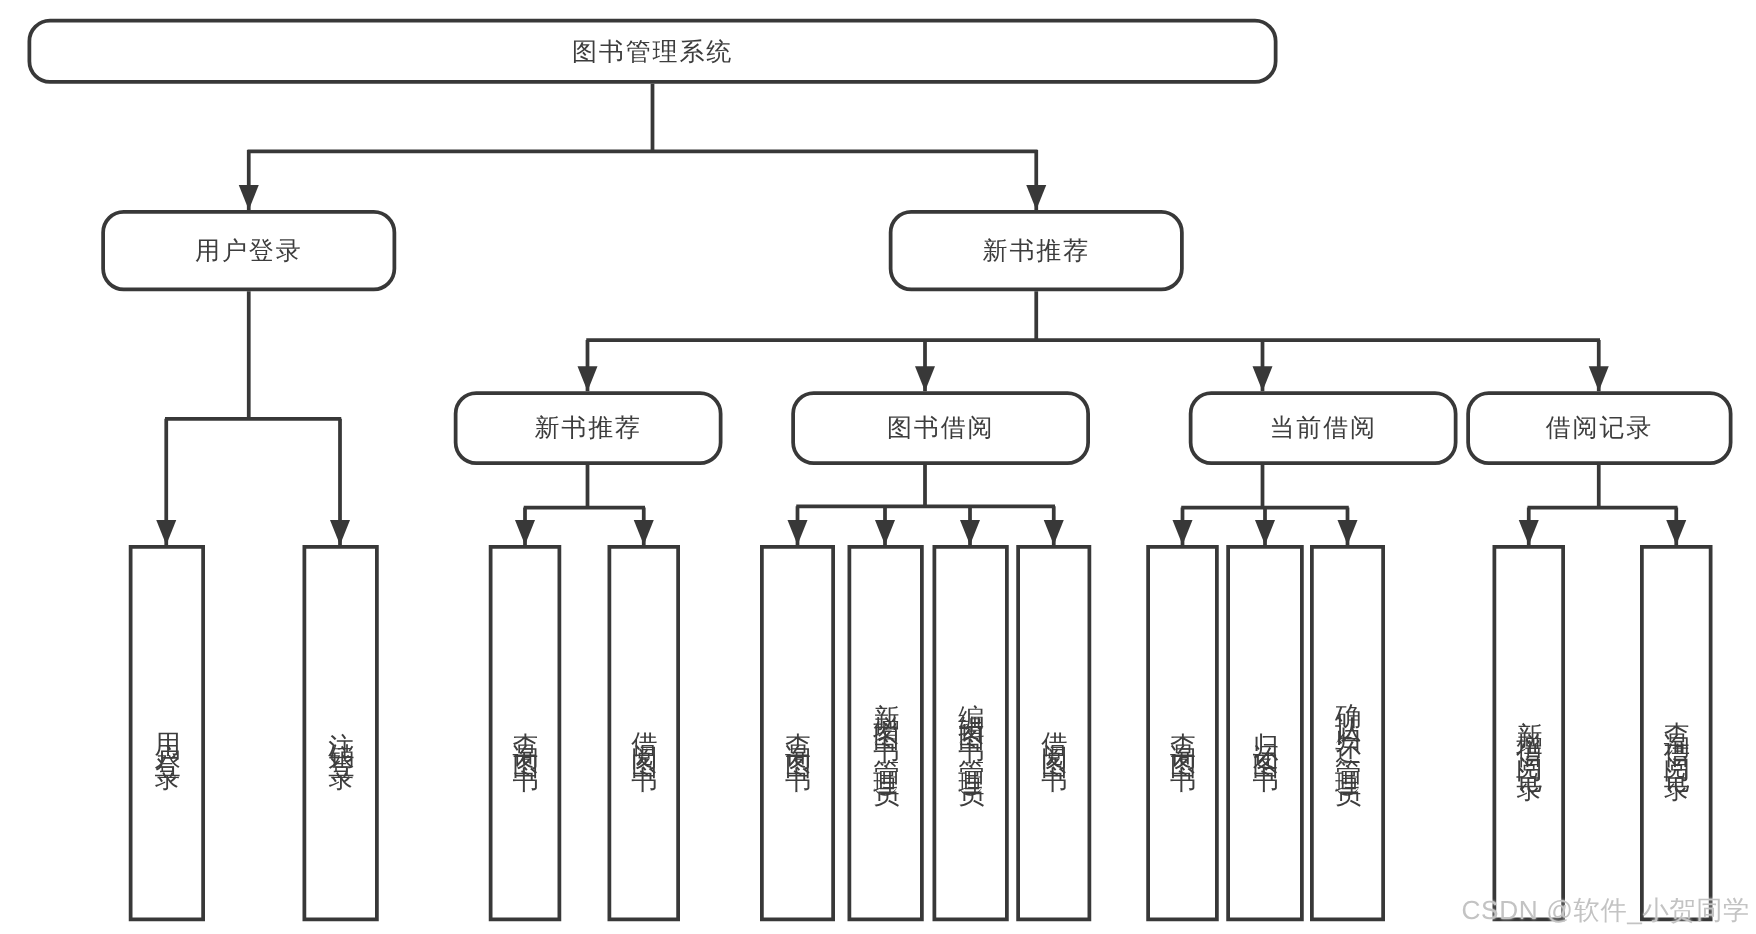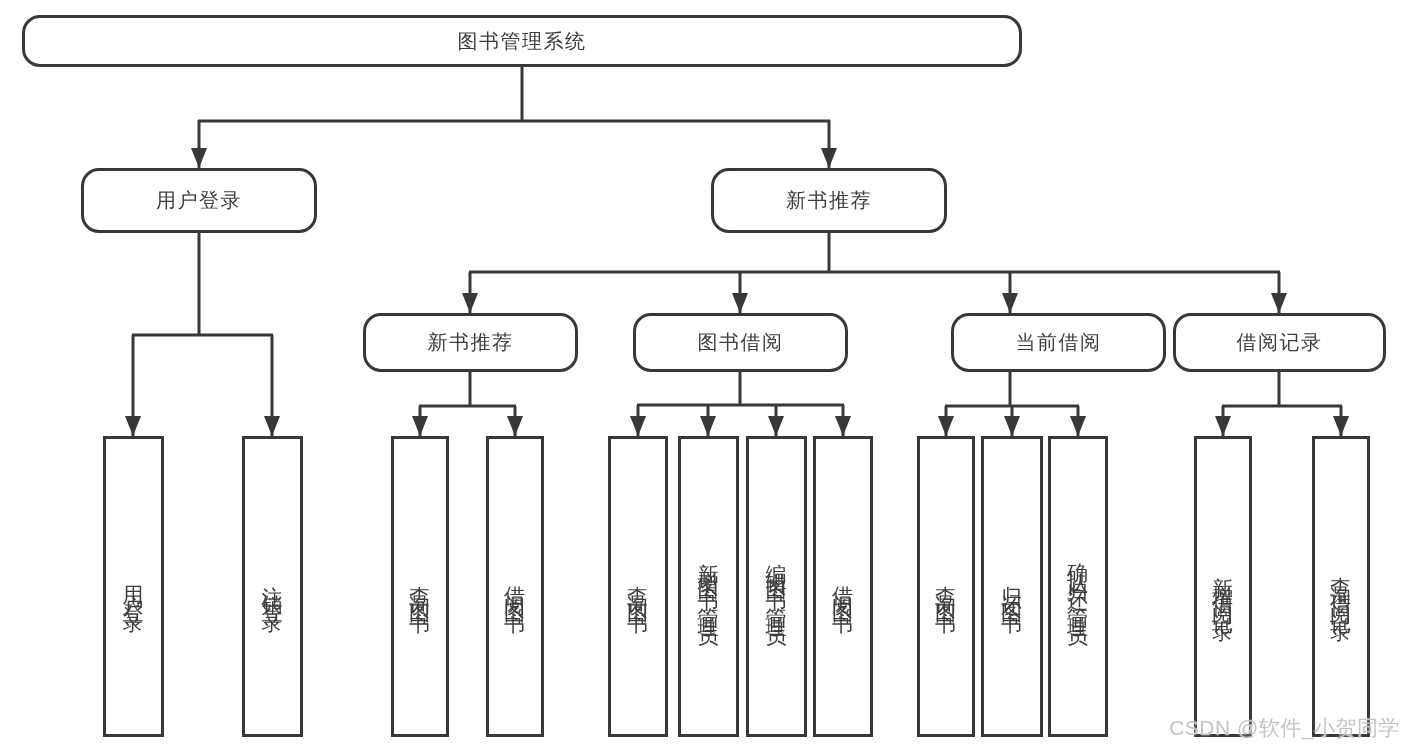--- a/index.html
+++ b/index.html
@@ -81,21 +81,21 @@
     <line class="rail" x1="1223" y1="406" x2="1223" y2="436" marker-end="url(#arrow)"></line>
     <line class="rail" x1="1341" y1="406" x2="1341" y2="436" marker-end="url(#arrow)"></line>
   </svg>
 
   <div class="box hbox" style="left:22px;top:15px;width:1000px;height:52px;">图书管理系统</div>
 
   <div class="box hbox" style="left:81px;top:168px;width:236px;height:65px;">用户登录</div>
   <div class="box hbox" style="left:711px;top:168px;width:236px;height:65px;">新书推荐</div>
 
   <div class="box hbox" style="left:363px;top:313px;width:215px;height:59px;text-align:right;">新书推荐</div>
-  <div class="box hbox" style="left:633px;top:313px;width:215px;height:59px;">图书借阅</div>
+  <div class="box hbox" style="left:633px;top:313px;width:239px;height:59px;">图书借阅</div>
   <div class="box hbox" style="left:903px;top:313px;width:215px;height:59px;margin-left:48px;">当前借阅</div>
   <div class="box hbox" style="left:1173px;top:313px;width:213px;height:59px;">借阅记录</div>
 
   <div class="box vbox" style="left:103px;top:436px;width:61px;height:301px;">
     <span>用户登录</span>
   </div>
   <div class="box vbox" style="left:242px;top:436px;width:61px;height:301px;">
     <span>注销登录</span>
   </div>
 

